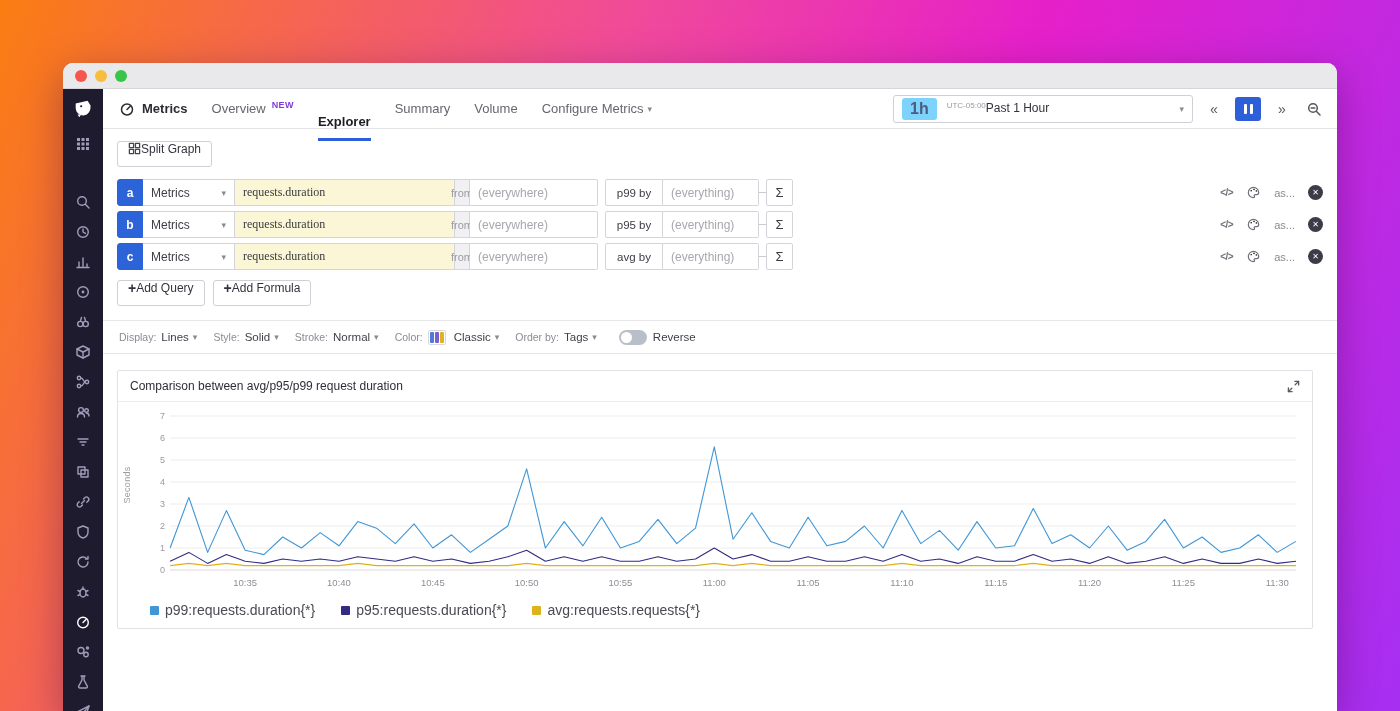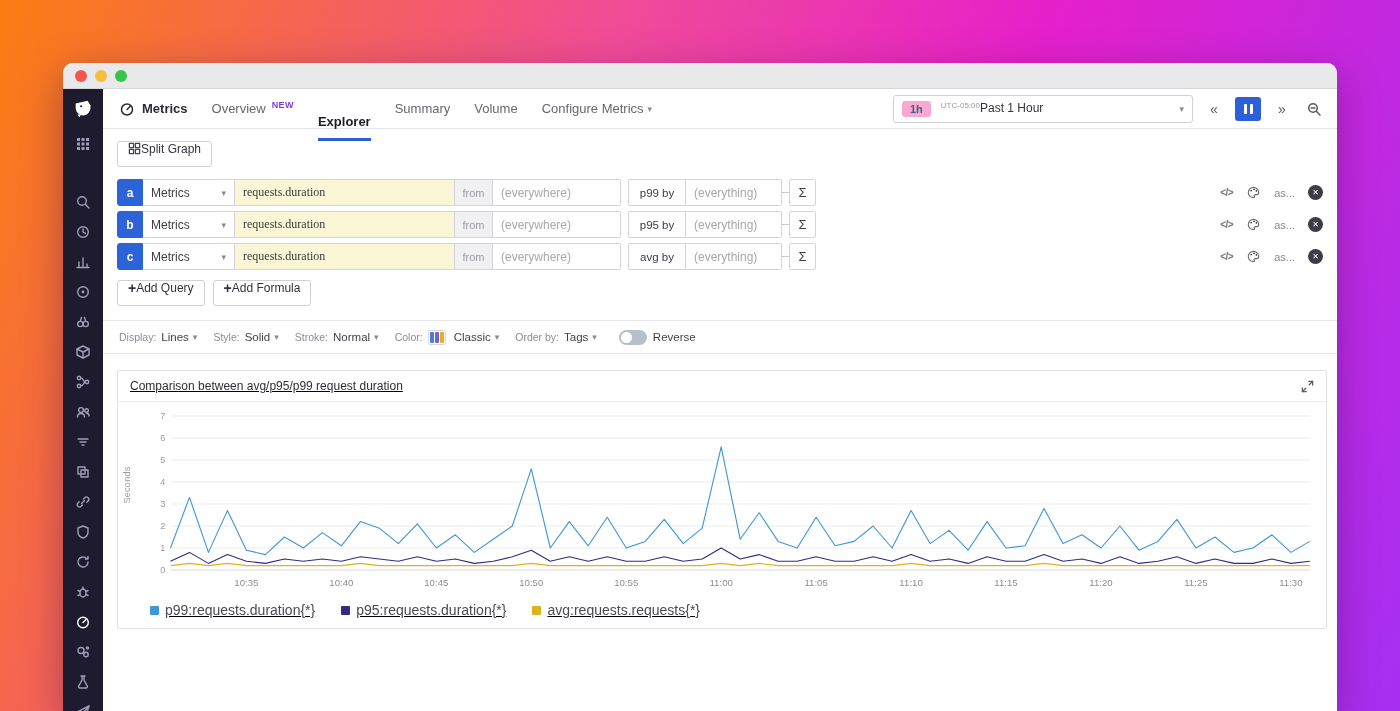--- a/index.html
+++ b/index.html
@@ -37,21 +37,21 @@
   .product svg{stroke:#2b2b35;fill:none;stroke-width:1.5;stroke-linecap:round;}
   .nav-item{font-size:13px;color:#66666f;height:40px;display:flex;align-items:center;
     gap:4px;position:relative;cursor:pointer;white-space:nowrap;}
   .nav-item.active{color:#1d1d26;font-weight:700;margin-top:25px;}
   .nav-item.active::after{content:"";position:absolute;left:0;right:0;bottom:0;height:3px;background:#2d5fd9;}
   .badge-new{font-size:9px;color:#7d3cdc;font-weight:700;letter-spacing:.4px;margin-left:2px;transform:translateY(-4px);}
   .caret{color:#8a8a93;font-size:9px;}
   .nav-right{margin-left:auto;display:flex;align-items:center;gap:10px;}
   .timebox{display:flex;align-items:center;border:1px solid #cfcfd6;border-radius:3px;
     height:28px;padding:0 8px;width:300px;cursor:pointer;background:#fff;}
-  .time-badge{background:#f9a8d4;color:#4a5c82;font-size:11px;padding:2px 8px;border-radius:3px;font-weight:700;}
+  .time-badge{background:#7dd3fc;color:#4a5c82;font-size:16px;padding:2px 8px;border-radius:3px;font-weight:700;}
   .time-text{margin-left:10px;display:flex;flex-direction:row;line-height:1.1;}
   .tz{font-size:8px;color:#9a9aa2;}
   .time-label{font-size:12px;color:#33333d;}
   .timebox .caret{margin-left:auto;}
   .tn-ic{width:22px;height:24px;display:flex;align-items:center;justify-content:center;
     color:#55555f;font-size:14px;cursor:pointer;}
   .pause-btn{width:26px;height:24px;background:#2d5fd9;border-radius:3px;display:flex;
     align-items:center;justify-content:center;gap:3px;cursor:pointer;}
   .pause-bar{width:3px;height:10px;background:#fff;border-radius:1px;}
   .zoom-ic svg{stroke:#55555f;fill:none;stroke-width:1.5;stroke-linecap:round;}
@@ -65,21 +65,21 @@
   .split-btn{margin-left:14px;}
 
   .queries{margin:12px 14px 0;}
   .qrow{display:flex;align-items:center;height:27px;margin-bottom:5px;}
   .seg{height:27px;border:1px solid #d4d4da;display:flex;align-items:center;font-size:12px;background:#fff;}
   .seg.joined{border-left:none;}
   .chip{width:26px;justify-content:center;background:#2d63d8;border-color:#2d63d8;color:#fff;
     font-weight:700;border-radius:3px 0 0 3px;cursor:pointer;}
   .src{width:92px;padding:0 8px;color:#3c3c46;justify-content:space-between;cursor:pointer;}
   .metric{width:220px;background:#fbf6d5;padding:0 8px;color:#3a3a42;cursor:text;font-family:Liberation Serif, serif;}
-  .fromlbl{width:38px;background:#f1f1f3;color:#9b9ba3;justify-content:center;font-size:11px;}
+  .fromlbl{width:15px;background:#f1f1f3;color:#9b9ba3;justify-content:center;font-size:11px;}
   .scope{width:128px;padding:0 8px;color:#a7a7af;cursor:text;border-radius:0 2px 2px 0;}
   .agg{width:58px;justify-content:center;color:#3c3c46;font-size:11.5px;margin-left:7px;border-radius:2px 0 0 2px;cursor:pointer;}
   .group{width:96px;padding:12px 8px;color:#a7a7af;cursor:text;border-radius:0 2px 2px 0;}
   .connector{width:7px;height:1px;background:#c9c9d0;}
   .sigma{width:27px;justify-content:center;border-radius:2px;font-size:13px;color:#3c3c46;cursor:pointer;}
   .qright{margin-left:auto;display:flex;align-items:center;gap:13px;}
   .code-ic{font-size:10px;color:#72727c;font-weight:700;letter-spacing:-.5px;cursor:pointer;}
   .palette-ic svg{display:block;stroke:#72727c;fill:none;stroke-width:1.3;}
   .aslbl{font-size:11px;color:#8a8a93;cursor:pointer;}
   .close-btn{width:15px;height:15px;border-radius:50%;background:#3c3c48;color:#fff;font-size:8px;
@@ -100,21 +100,21 @@
     background:#fff;top:2px;left:2px;}
   .reverse-label{color:#3f3f49;font-size:11.5px;}
 
   .controls-row{display:flex;align-items:center;margin:14px 14px 0;flex:none;}
   .toggle{width:34px;height:18px;border-radius:10px;background:#c3c8d1;position:relative;cursor:pointer;}
   .toggle::after{content:"";width:14px;height:14px;border-radius:50%;background:#fff;position:absolute;
     top:2px;left:2px;box-shadow:0 1px 2px rgba(0,0,0,.3);}
   .one-graph-label{margin-left:9px;font-size:12px;color:#33333d;}
   .controls-right{margin-left:auto;display:flex;gap:8px;}
 
-  .chart-card{margin:16px 10px 0 14px;border:1px solid #e2e2e6;border-radius:2px;background:#fff;text-decoration:underline;}
+  .chart-card{margin:16px 24px 0 14px;border:1px solid #e2e2e6;border-radius:2px;background:#fff;}
   .chart-header{height:31px;display:flex;align-items:center;padding:0 12px;border-bottom:1px solid #ececf0;}
   .chart-title{font-size:12px;color:#2e2e38;}
   .expand-btn{margin-left:auto;cursor:pointer;display:flex;}
   .expand-btn svg{stroke:#5a5a64;fill:none;stroke-width:1.4;stroke-linecap:round;stroke-linejoin:round;}
   .chart-body{position:relative;padding:8px 8px 0 22px;}
   .seconds{position:absolute;left:-26px;top:78px;width:70px;text-align:center;
     transform:rotate(-90deg);font-size:9px;color:#9a9aa2;letter-spacing:.3px;}
   #chart-svg{display:block;width:100%;height:186px;}
   .legend{display:flex;gap:26px;padding:6px 0 10px 32px;align-items:center;}
   .legend-item{display:flex;align-items:center;gap:6px;font-size:14px;color:#4a4a54;cursor:pointer;}

